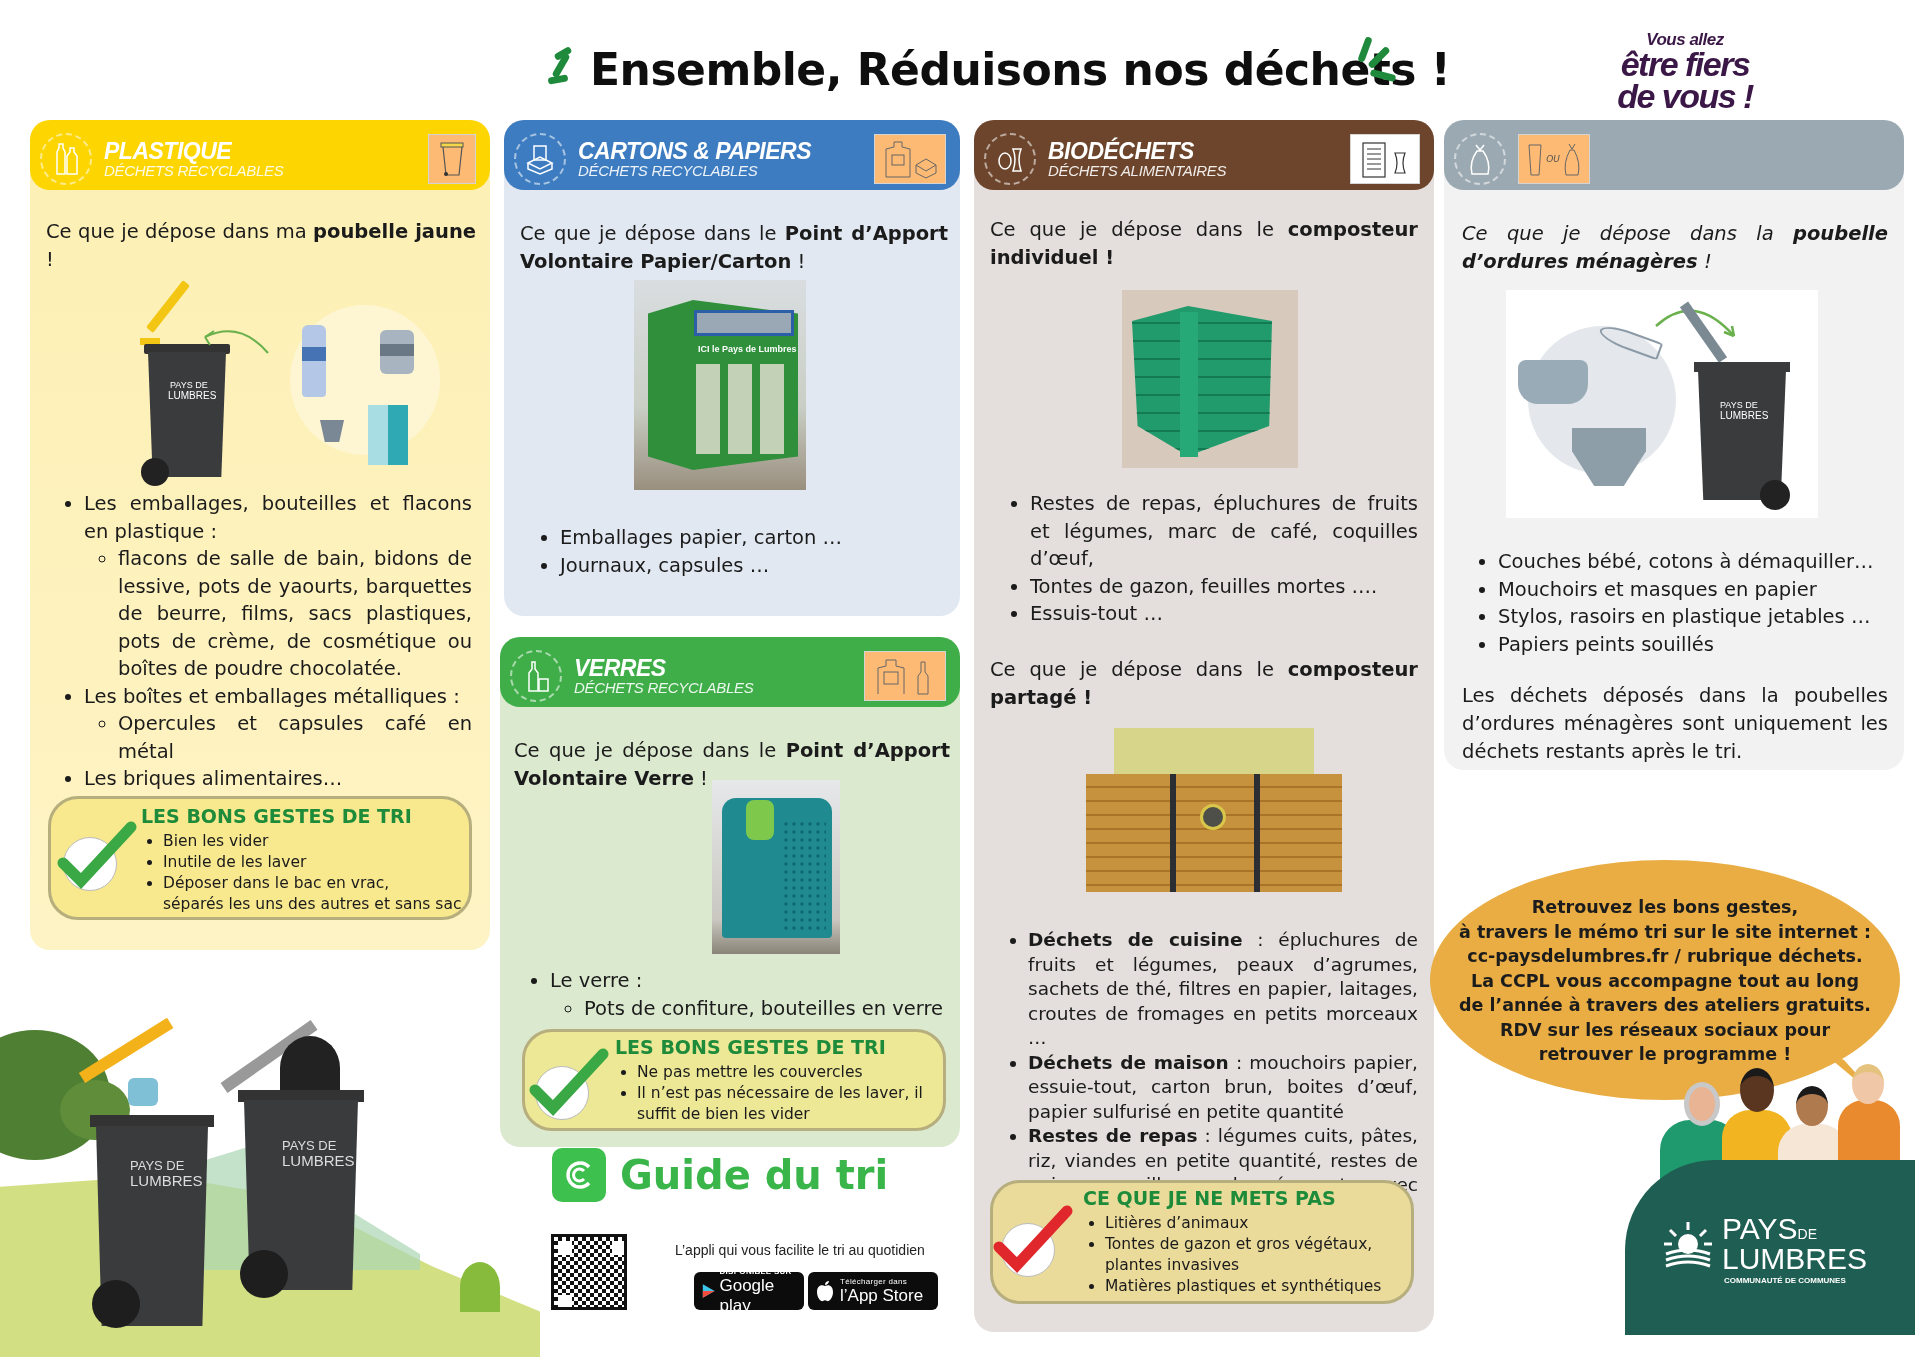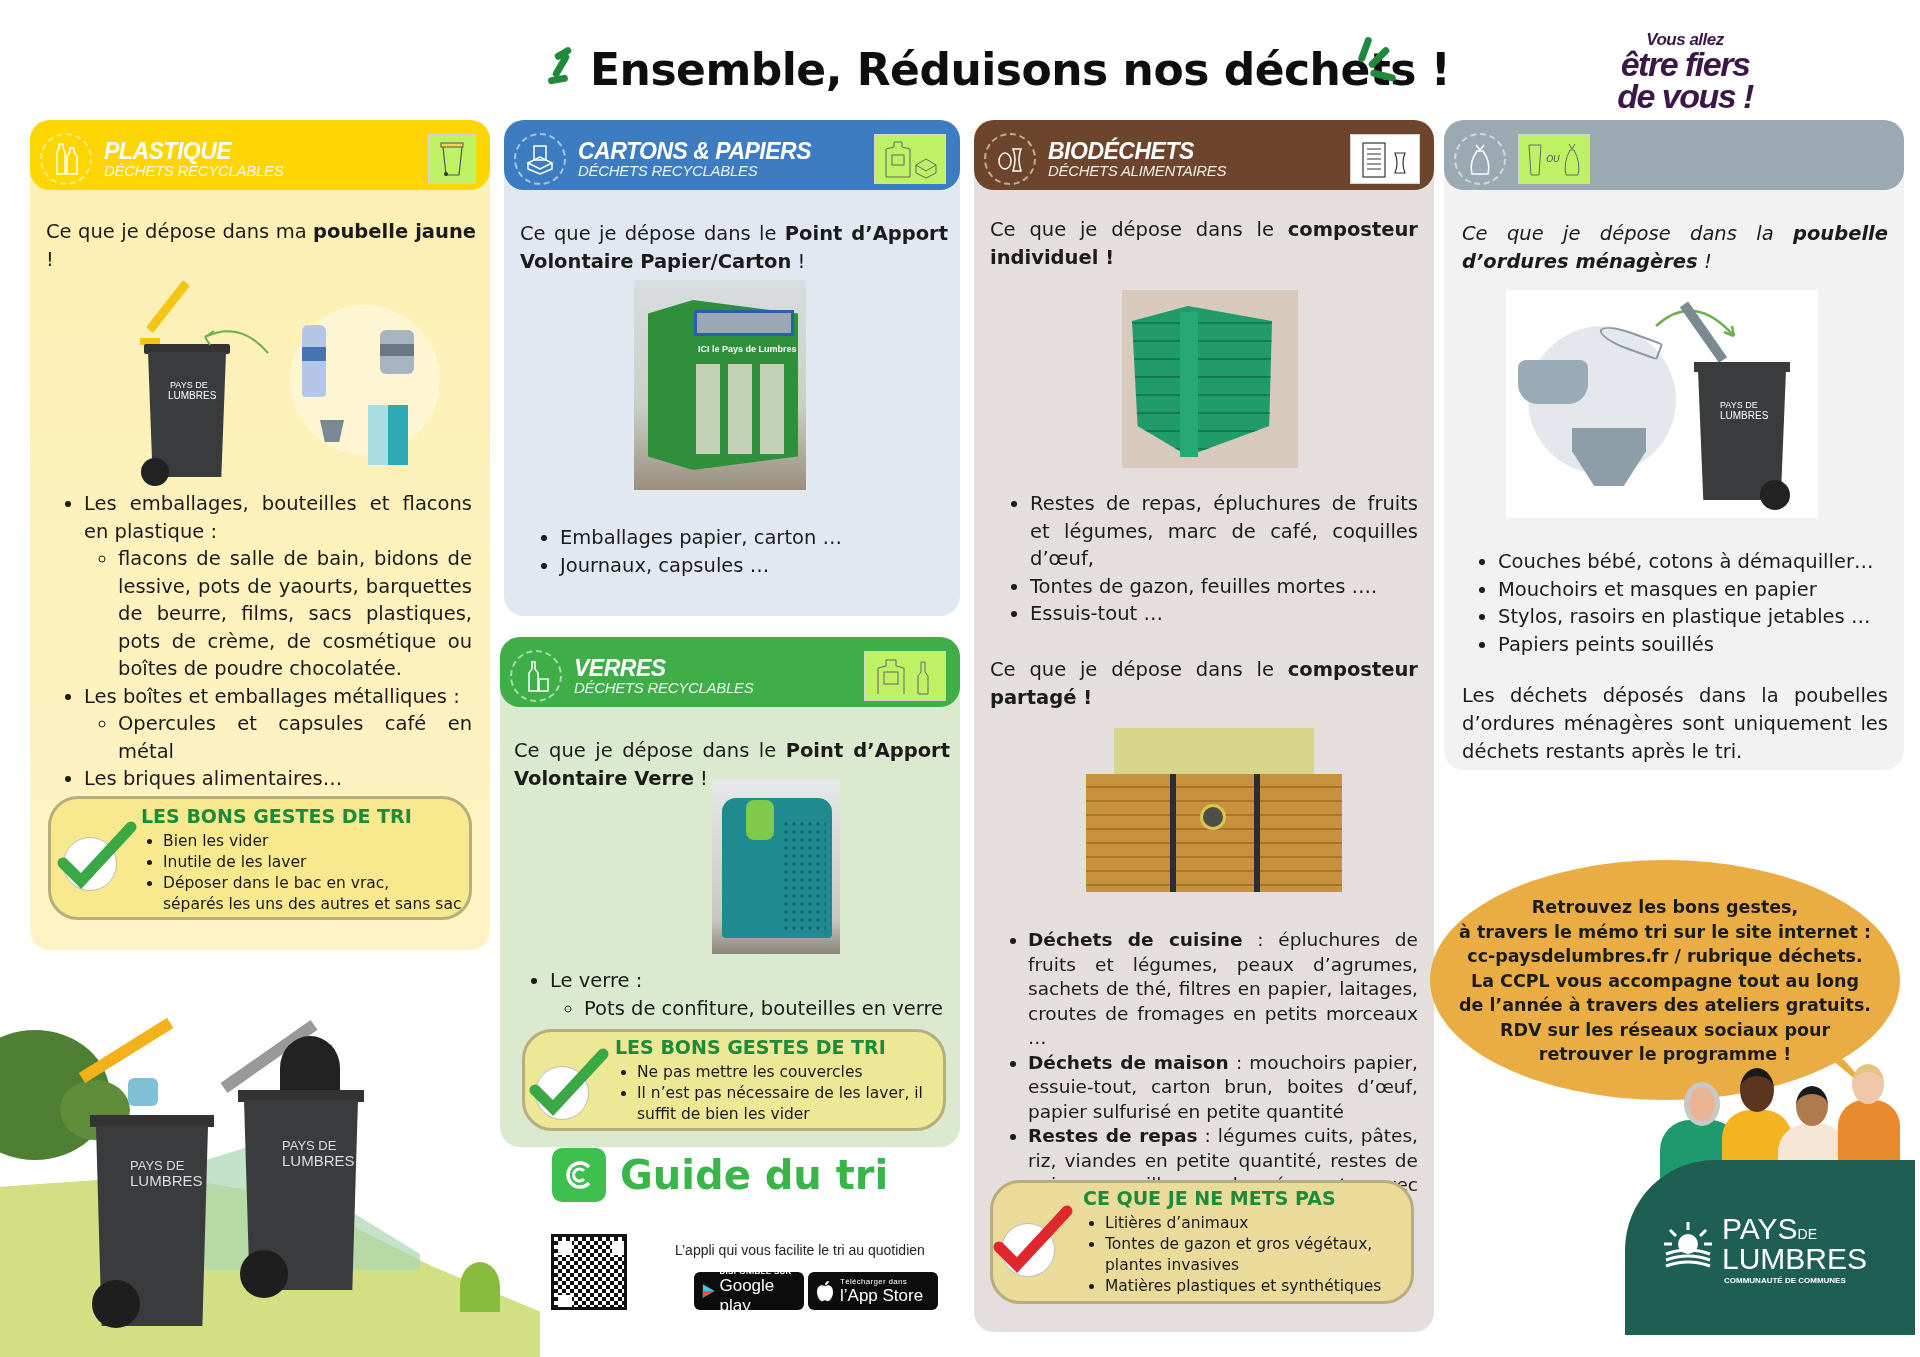--- a/index.html
+++ b/index.html
@@ -13,21 +13,21 @@
   .slogan .s1 { font-size: 17px; letter-spacing: -0.5px; }
   .slogan .s2 { font-size: 34px; letter-spacing: -1.5px; }
 
   
   .panel { position: absolute; border-radius: 20px; }
   .panel-head { position: absolute; left: 0; right: 0; top: 0; height: 70px; border-radius: 20px; display: flex; align-items: center; padding: 8px 14px 0 10px; }
   .head-icon { width: 52px; height: 52px; border: 2px dashed rgba(255,255,255,0.55); border-radius: 50%; display: flex; align-items: center; justify-content: center; margin-right: 12px; flex-shrink: 0; }
   .head-text { flex: 1; color: #fff; font-family: "Liberation Sans", sans-serif; font-style: italic; line-height: 1.05; }
   .head-title { font-weight: bold; font-size: 23px; letter-spacing: -0.5px; }
   .head-sub { font-size: 15px; opacity: 0.9; letter-spacing: -0.3px; }
-  .head-badge { width: 64px; height: 50px; background: #bef264; border: 1px solid #d4d4d4; display: flex; align-items: center; justify-content: center; }
+  .head-badge { width: 64px; height: 50px; background: #fdba74; border: 1px solid #d4d4d4; display: flex; align-items: center; justify-content: center; }
 
   .intro { position: absolute; font-size: 19.5px; line-height: 28px; text-align: justify; }
   .intro b { font-weight: bold; }
   ul.list { position: absolute; font-size: 19.5px; line-height: 27.5px; padding-left: 36px; text-align: justify; }
   ul.list li { list-style: disc; }
   ul.list ul { padding-left: 34px; }
   ul.list ul li { list-style: circle; }
 
   .tip { position: absolute; border: 3px solid #b7ae7d; border-radius: 30px; background: #f8e98f; }
   .tip-title { position: absolute; font-weight: bold; color: #1e8b3a; font-size: 19px; }

